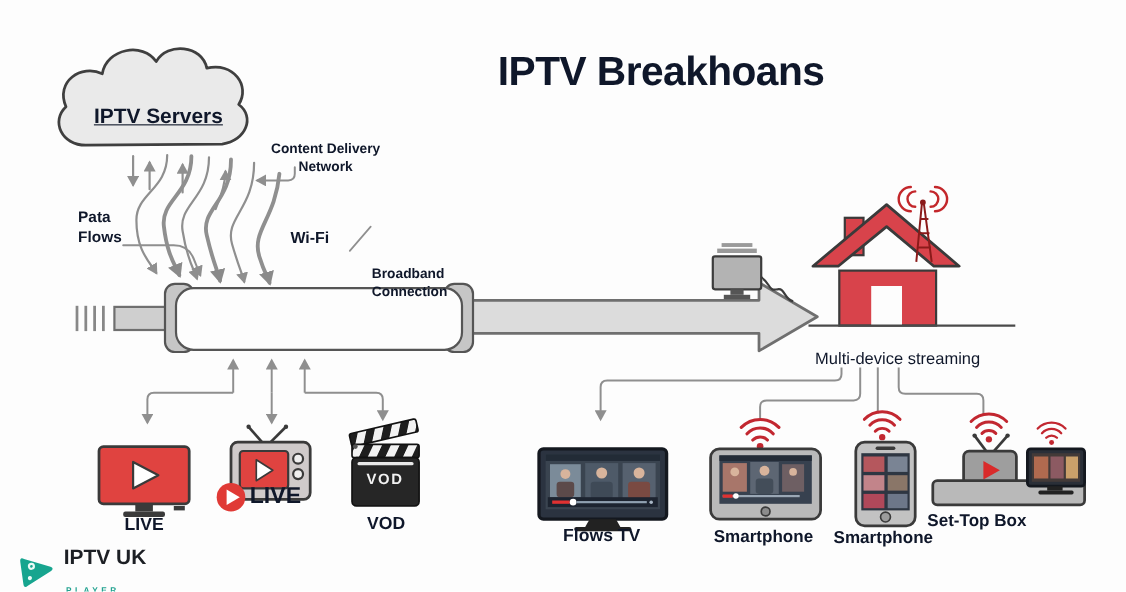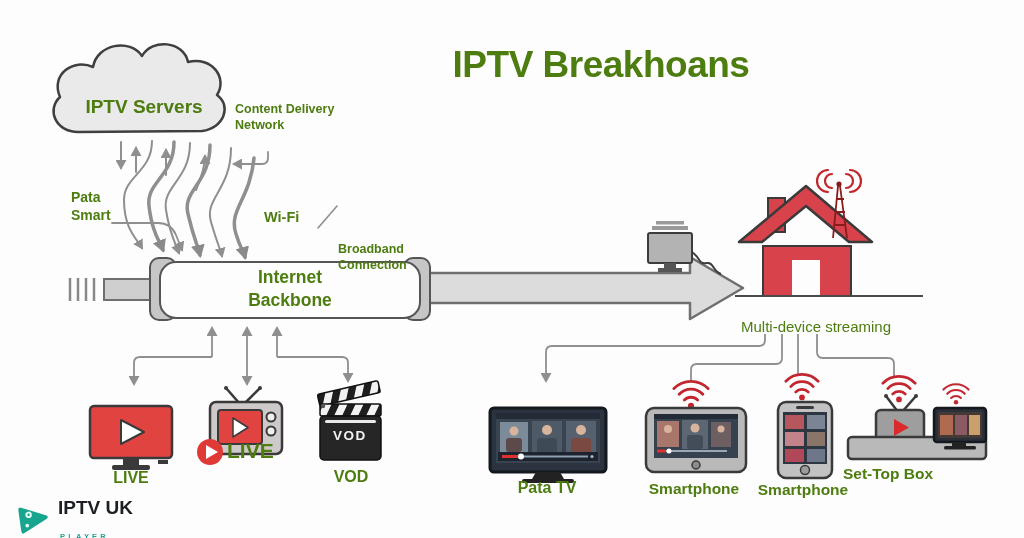--- a/index.html
+++ b/index.html
@@ -3,24 +3,24 @@
 <meta charset="utf-8">
 <style>
   html,body { margin:0; padding:0; background:#ffffff; }
   .stage {
     position:relative; width:1024px; height:538px;
     background:#fdfdfd; overflow:hidden;
     font-family:"Liberation Sans", sans-serif;
     color:#26292e;
   }
   .art { position:absolute; left:0; top:0; width:1024px; height:538px; }
-  .t { position:absolute; color:#4d7c0f; white-space:normal; }
+  .t { position:absolute; color:#0f172a; white-space:normal; }
   #title      { left:436px; top:44px;  width:330px; font-size:37px; font-weight:800; letter-spacing:-0.5px; text-align:center; }
-  #cloudLbl   { left:78px;  top:96px;  width:132px; font-size:19px; font-weight:600; text-align:center; }
-  #cdnLbl     { left:235px; top:102px; width:122px; font-size:12.5px; font-weight:600; line-height:1.25; }
+  #cloudLbl   { left:78px;  top:96px;  width:132px; font-size:19px; font-weight:600; text-align:center;text-decoration:underline; }
+  #cdnLbl     { left:235px; top:128px; width:122px; font-size:12.5px; font-weight:600; line-height:1.25; text-align:center; }
   #dataLbl    { left:71px;  top:188px; width:54px;  font-size:14px; font-weight:600; line-height:1.3; }
   #wifiLbl    { left:264px; top:209px; font-size:14.5px; font-weight:600; }
   #bbandLbl   { left:338px; top:201px; width:94px;  font-size:12.5px; font-weight:700; line-height:1.3;margin-top:40px; }
   #backboneLbl{ left:230px; top:266px; width:120px; font-size:17.5px; font-weight:600; line-height:1.3; text-align:center; }
   #hhTitle    { left:740px; top:296px; font-size:19px; font-weight:600; }
   #hhSub      { left:741px; top:318px; font-size:15px; font-weight:500; }
   #liveLbl1   { left:96px;  top:469px; width:70px;  font-size:16px; font-weight:600; text-align:center; }
   #liveLbl2   { left:227px; top:439px; font-size:21px; font-weight:700; }
   #vodBoard   { left:322px; top:428px; width:56px;  font-size:13.5px; font-weight:700; color:#f2f2f2; letter-spacing:1.5px; text-align:center; }
   #vodLbl     { left:320px; top:468px; width:62px;  font-size:16px; font-weight:600; text-align:center; }
@@ -241,30 +241,29 @@
         <rect x="969" y="415" width="11" height="20" fill="#caa06a"></rect>
         <rect x="952" y="442" width="14" height="4" fill="#222"></rect>
         <rect x="944" y="446" width="32" height="3.5" rx="1.5" fill="#222"></rect>
       </g>
     </g>
   </svg>
 
   <div class="t" id="title">IPTV Breakhoans</div>
   <div class="t" id="cloudLbl">IPTV Servers</div>
   <div class="t" id="cdnLbl">Content Delivery Network</div>
-  <div class="t" id="dataLbl">Pata Smart</div>
+  <div class="t" id="dataLbl">Pata Flows</div>
   <div class="t" id="wifiLbl">Wi-Fi</div>
   <div class="t" id="bbandLbl">Broadband Connection</div>
-  <div class="t" id="backboneLbl">Internet Backbone</div>
   <div class="t" id="hhSub">Multi-device streaming</div>
   <div class="t" id="liveLbl1">LIVE</div>
   <div class="t" id="liveLbl2">LIVE</div>
   <div class="t" id="vodBoard">VOD</div>
   <div class="t" id="vodLbl">VOD</div>
-  <div class="t" id="smarttvLbl">Pata TV</div>
+  <div class="t" id="smarttvLbl">Flows TV</div>
   <div class="t" id="phoneLbl1">Smartphone</div>
   <div class="t" id="phoneLbl2">Smartphone</div>
   <div class="t" id="settopLbl">Set-Top Box</div>
 
   <div class="logo">
     <svg width="38" height="38" viewBox="0 0 40 40">
       <g transform="rotate(-8 20 20)">
         <path d="M10,7 Q6,4.5 6,9.5 V30.5 Q6,35.5 10,33 L34,22 Q37.5,20 34,18 Z" fill="#17a58f"></path>
         <circle cx="16" cy="15" r="3.4" fill="#eafaf6"></circle>
         <circle cx="16" cy="15" r="1.3" fill="#17a58f"></circle>

